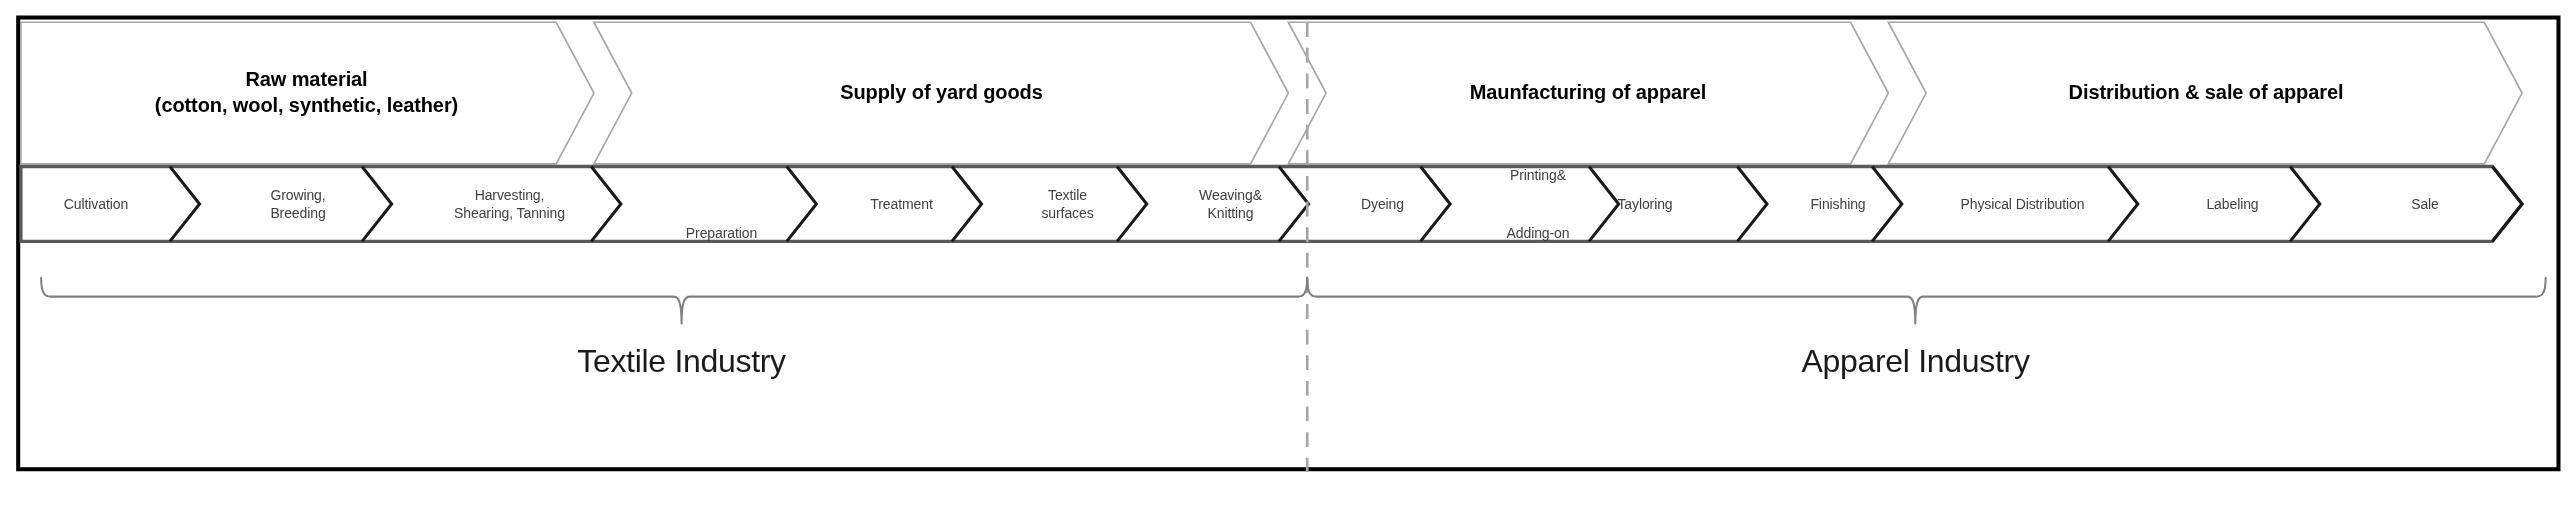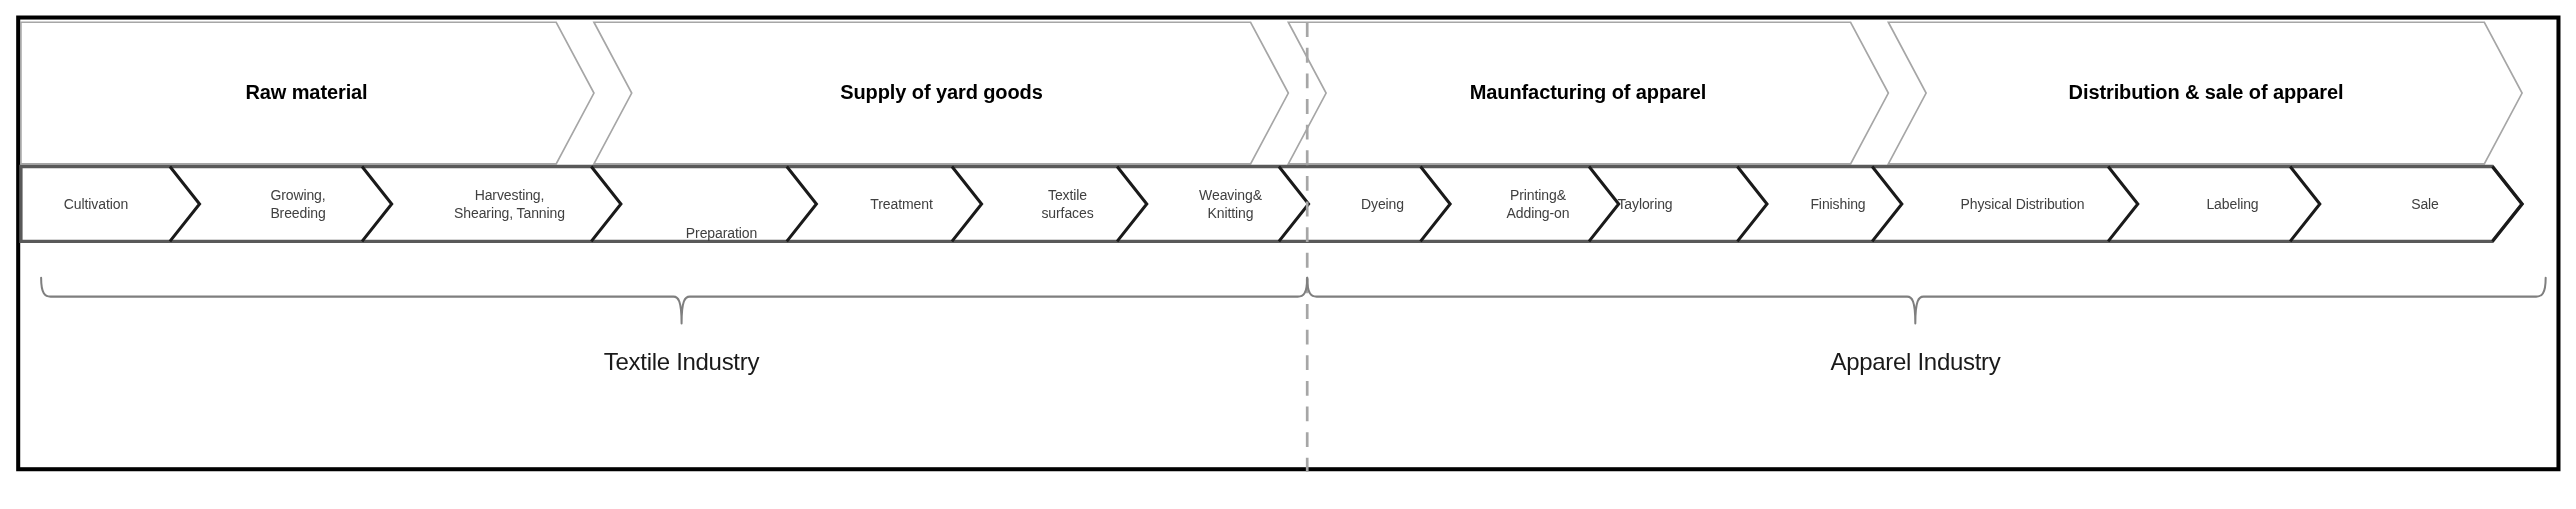--- a/index.html
+++ b/index.html
@@ -3,21 +3,21 @@
 <meta charset="utf-8">
 <style>
   html,body{margin:0;padding:0;background:#ffffff;}
   body{width:2576px;height:509px;font-family:"Liberation Sans",sans-serif;}
   #stage{position:relative;width:2576px;height:509px;overflow:hidden;background:#fff;}
   #vc{position:absolute;left:0;top:0;width:2576px;height:509px;}
   .lbl{position:absolute;display:flex;align-items:center;justify-content:center;
        text-align:center;color:#000;pointer-events:none;}
   .stage-label{font-size:20px;font-weight:bold;line-height:1.28;letter-spacing:-0.1px;}
   .step-label{font-size:14px;font-weight:400;line-height:1.22;color:#404040;letter-spacing:-0.1px;}
-  .industry-label{font-size:24px;font-weight:400;color:#1a1a1a;letter-spacing:-0.3px;}
+  .industry-label{font-size:32px;font-weight:400;color:#1a1a1a;letter-spacing:-0.3px;}
 </style>
 </head>
 <body>
 
 <div id="stage">
   <svg id="vc" viewBox="0 0 3819 755" xmlns="http://www.w3.org/2000/svg">
     <rect x="0" y="0" width="3819" height="755" fill="#ffffff"></rect>
 
     <rect id="frame" x="26" y="26" width="3768" height="670" fill="none" stroke="#000000" stroke-width="6"></rect>
     <g id="stage-band">
@@ -48,20 +48,21 @@
       </g>
     <g id="brace-layer">
         <path d="M 60 412 C 60 436 66 440 74 440 L 998 440 C 1005 440 1010 446 1010 480 C 1010 446 1015 440 1022 440 L 1924 440 C 1932 440 1938 436 1938 412" fill="none" stroke="#7F7F7F" stroke-width="3" stroke-linecap="round" stroke-linejoin="round"></path>
         <path d="M 1938 412 C 1938 436 1944 440 1952 440 L 2828 440 C 2835 440 2840 446 2840 480 C 2840 446 2845 440 2852 440 L 3761 440 C 3769 440 3775 436 3775 412" fill="none" stroke="#7F7F7F" stroke-width="3" stroke-linecap="round" stroke-linejoin="round"></path>
       </g>
   </svg>
 
   <div id="stage-labels">
       <div class="lbl stage-label" style="left: 20px; top: 22px; width: 573px; height: 142px; flex-direction: column;">
         <span>Raw material</span>
+        <span>(cotton, wool, synthetic, leather)</span>
       </div>
       <div class="lbl stage-label" style="left: 594px; top: 22px; width: 695px; height: 142px; flex-direction: column;">
         <span>Supply of yard goods</span>
       </div>
       <div class="lbl stage-label" style="left: 1288px; top: 22px; width: 600px; height: 142px; flex-direction: column;">
         <span>Maunfacturing of apparel</span>
       </div>
       <div class="lbl stage-label" style="left: 1889px; top: 22px; width: 634px; height: 142px; flex-direction: column;">
         <span>Distribution  &amp; sale of apparel</span>
       </div>
@@ -88,21 +89,21 @@
         <span>Textile</span>
         <span>surfaces</span>
       </div>
       <div class="lbl step-label" style="left: 1163px; top: 167px; width: 135px; height: 75px; flex-direction: column;">
         <span>Weaving&amp;</span>
         <span>Knitting</span>
       </div>
       <div class="lbl step-label" style="left: 1325px; top: 167px; width: 115px; height: 75px; flex-direction: column;">
         <span>Dyeing</span>
       </div>
-      <div class="lbl step-label" style="left: 1467px; top: 167px; width: 142px; height: 75px; flex-direction: column;">
+      <div class="lbl step-label" style="left: 1467px; top: 167px; width: 142px; height: 75px; flex-direction: column; justify-content: space-between;">
         <span>Printing&amp;</span>
         <span>Adding-on</span>
       </div>
       <div class="lbl step-label" style="left: 1584px; top: 167px; width: 122px; height: 75px; flex-direction: column;">
         <span>Tayloring</span>
       </div>
       <div class="lbl step-label" style="left: 1784px; top: 167px; width: 108px; height: 75px; flex-direction: column;">
         <span>Finishing</span>
       </div>
       <div class="lbl step-label" style="left: 1918px; top: 167px; width: 209px; height: 75px; flex-direction: column; align-items: center;">

